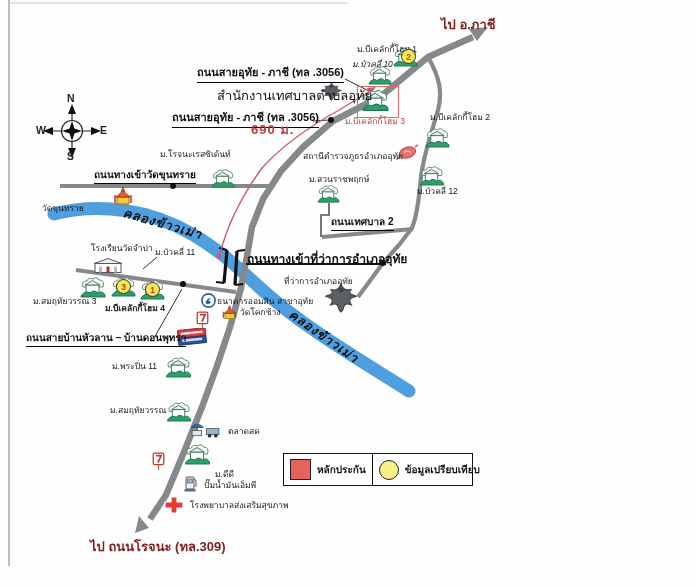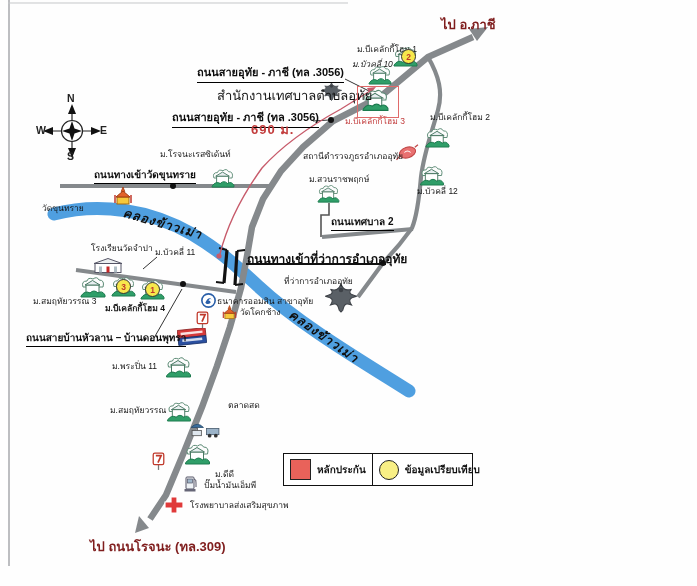--- a/index.html
+++ b/index.html
@@ -232,21 +232,21 @@
   <span class="lbl" style="left:42px;top:203px;">วัดขุนทราย</span>
   <span class="lbl" style="left:284px;top:276px;">ที่ว่าการอำเภออุทัย</span>
   <span class="lbl" style="left:217px;top:296px;">ธนาคารออมสิน สาขาอุทัย</span>
   <span class="lbl" style="left:240px;top:307px;">วัดโคกช้าง</span>
   <span class="lbl" style="left:91px;top:243px;">โรงเรียนวัดจำปา</span>
   <span class="lbl" style="left:155px;top:247px;">ม.บัวคลี่ 11</span>
   <span class="lbl" style="left:33px;top:296px;">ม.สมฤทัยวรรณ 3</span>
   <span class="lbl bold" style="left:105px;top:303px;">ม.บีเคลักกี้โฮม 4</span>
   <span class="lbl" style="left:112px;top:361px;">ม.พระปิ่น 11</span>
   <span class="lbl" style="left:110px;top:405px;">ม.สมฤทัยวรรณ</span>
-  <span class="lbl" style="left:228px;top:400px;text-align:right;">ตลาดสด</span>
+  <span class="lbl" style="left:228px;top:426px;text-align:right;">ตลาดสด</span>
   <span class="lbl" style="left:215px;top:469px;">ม.ดีดี</span>
   <span class="lbl" style="left:204px;top:480px;">ปั๊มน้ำมันเอ็มพี</span>
   <span class="lbl" style="left:190px;top:500px;">โรงพยาบาลส่งเสริมสุขภาพ</span>
 
   <div class="legend">
     <div class="legend-cell first">
       <span class="legend-swatch-square"></span>
       <span class="legend-text">หลักประกัน</span>
     </div>
     <div class="legend-cell">

